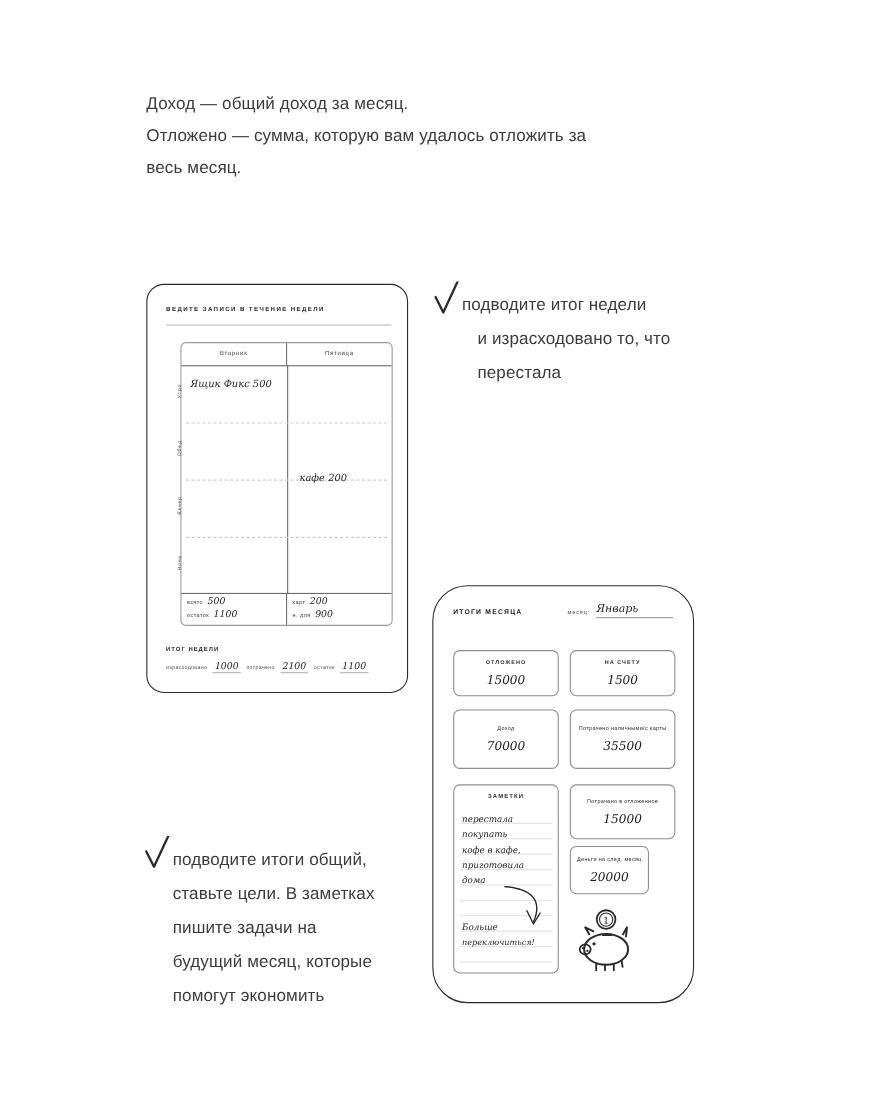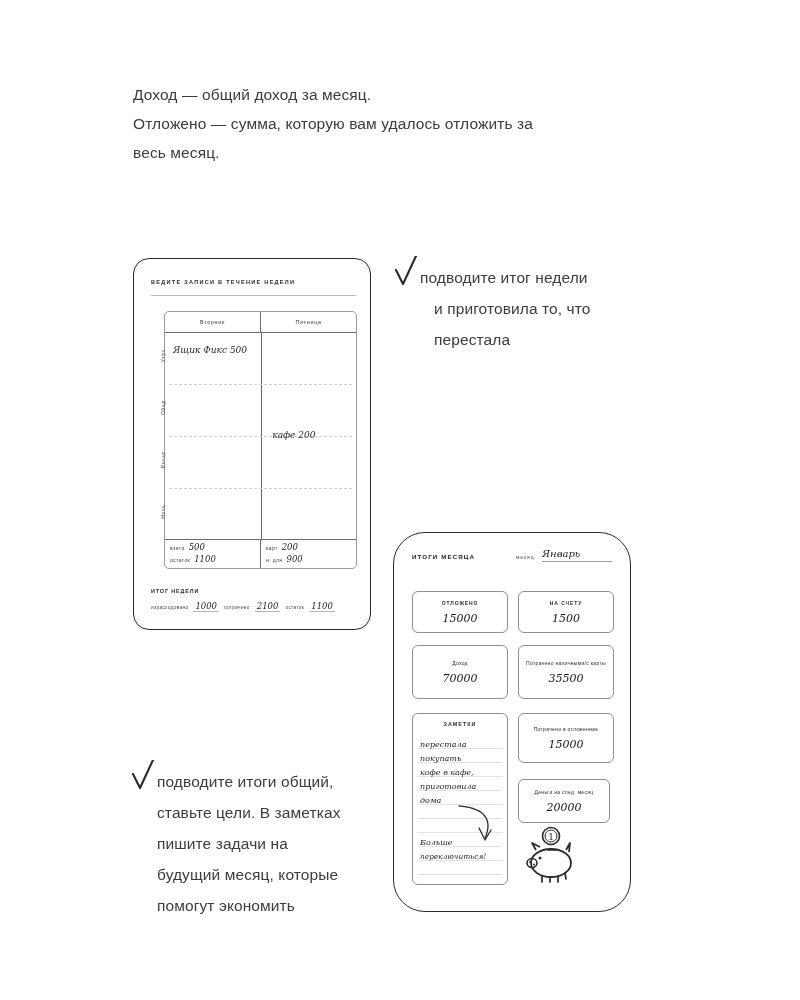--- a/index.html
+++ b/index.html
@@ -429,21 +429,21 @@
     <span class="val">1100</span>
   </div>
 </div>
 
 <div class="callout" id="callout-week">
   <svg class="tick" viewBox="0 0 26 34">
     <path d="M2 14 L9 28 L22 0" fill="none" stroke="#2b2b2b" stroke-width="2.1" stroke-linecap="round" stroke-linejoin="round"></path>
   </svg>
   <div class="lines">
     <div>подводите итог недели</div>
-    <div>и приготовила то, что</div>
+    <div>и израсходовано то, что</div>
     <div>перестала</div>
   </div>
 </div>
 
 <div class="sheet" id="monthly-card">
 
   <div class="mo-title">ИТОГИ МЕСЯЦА</div>
   <div class="mo-month-lbl">месяц:</div>
   <div class="mo-month-val">Январь</div>
 
@@ -465,21 +465,21 @@
   <div class="mo-box" style="left:124px; top:112px; width:96px; height:54px;">
     <div class="cap thin">Потрачено наличными/с карты</div>
     <div class="num">35500</div>
   </div>
 
   <div class="mo-box" style="left:124px; top:180px; width:96px; height:50px;">
     <div class="cap thin">Потрачено в отложенное</div>
     <div class="num">15000</div>
   </div>
 
-  <div class="mo-box" style="left:124px; top:246px; width:92px; height:44px;">
+  <div class="mo-box" style="left:124px; top:236px; width:72px; height:44px;">
     <div class="cap thin">Деньги на след. месяц</div>
     <div class="num">20000</div>
   </div>
 
   <div id="mo-notes">
     <div class="notes-cap">ЗАМЕТКИ</div>
     <div class="notes-lines">
       <i style="top:12px"></i>
         <i style="top:26px"></i>
         <i style="top:40px"></i>

